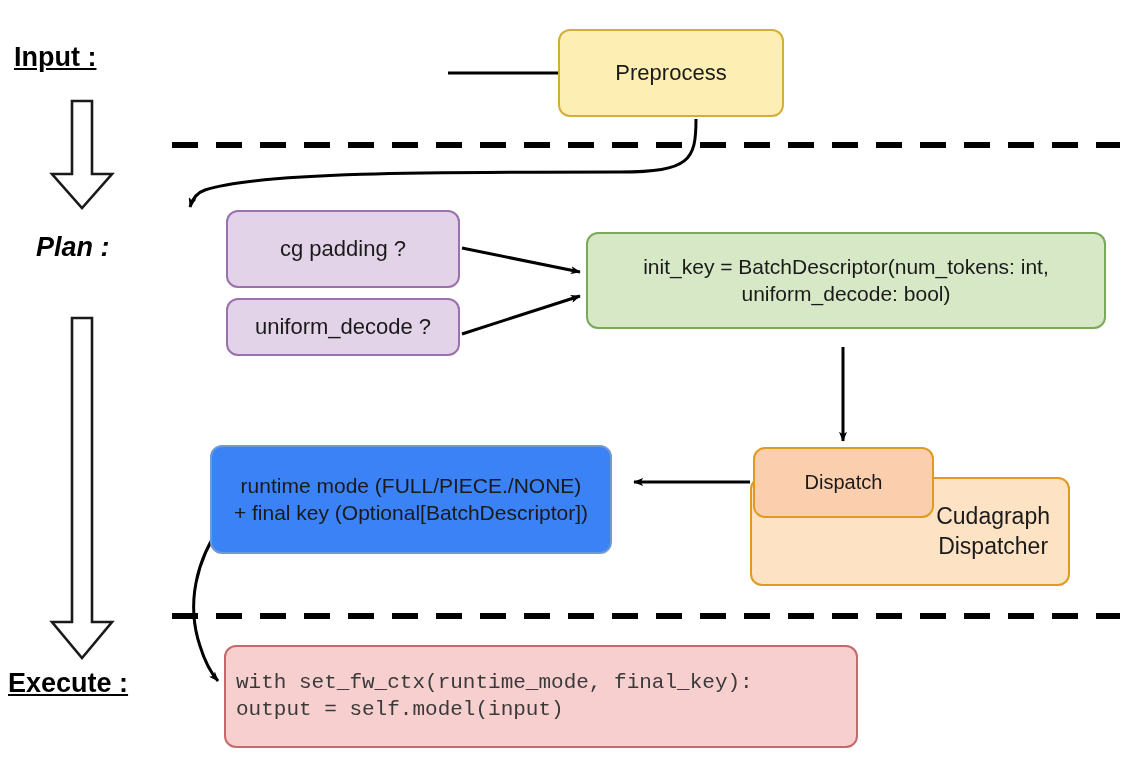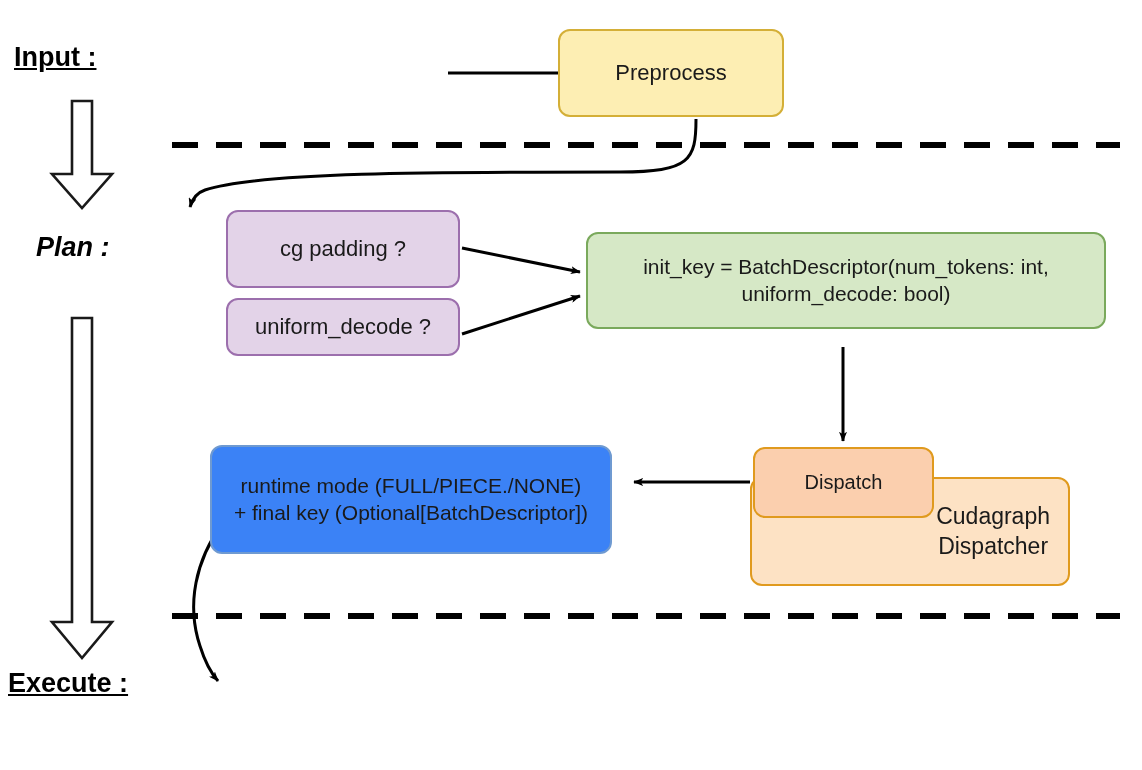--- a/index.html
+++ b/index.html
@@ -166,14 +166,18 @@
 
   <div class="node" id="node-dispatch-inner">
     <span class="node-text">Dispatch</span>
   </div>
 
   <div class="node" id="node-runtime-mode">
     <span class="node-text">runtime mode (FULL/PIECE./NONE)
 + final key (Optional[BatchDescriptor])</span>
   </div>
 
+  <div class="node" id="node-code">
+    <span class="node-text">with set_fw_ctx(runtime_mode, final_key):
+    output = self.model(input)</span>
+  </div>
 
 </div>
 
 </body></html>

